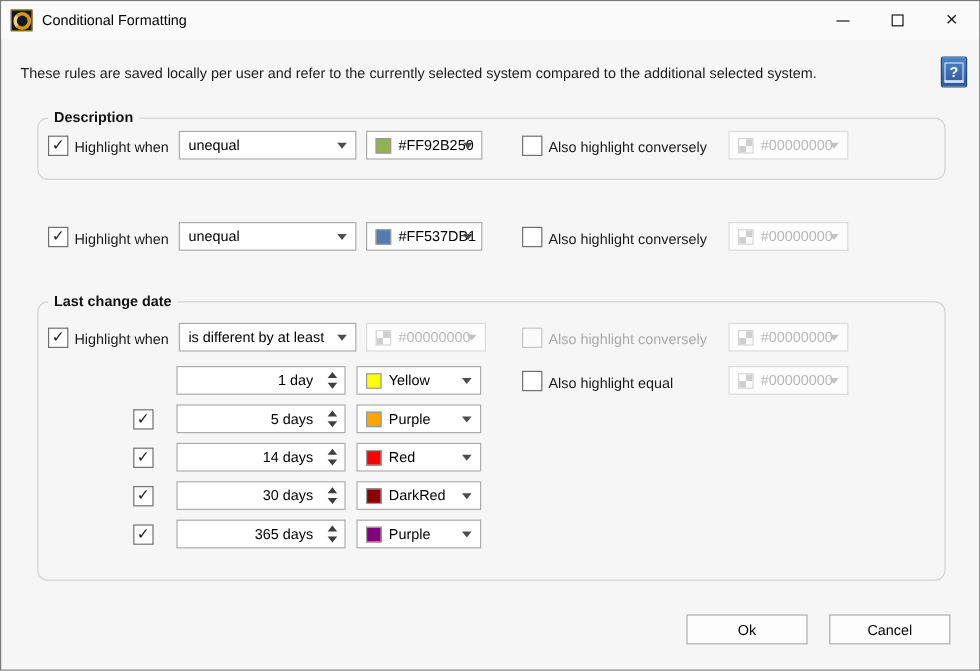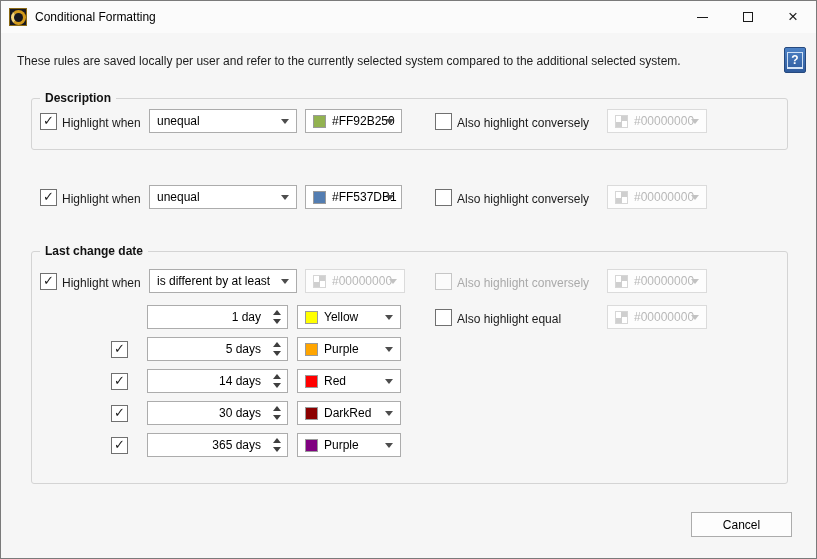--- a/index.html
+++ b/index.html
@@ -9,21 +9,21 @@
   .app-icon .ring{width:9px;height:9px;border:3px solid #d29a1c;border-radius:50%;border-left-color:#f3d37a;}
   .win-title{position:absolute;left:34px;top:0;height:32px;display:flex;align-items:center;font-size:12px;color:#000;}
   .tb-btn{position:absolute;top:0;width:46px;height:32px;display:flex;align-items:center;justify-content:center;cursor:default;}
   .glyph-min{width:11px;height:1px;background:#1a1a1a;}
   .glyph-max{width:10px;height:10px;border:1px solid #1a1a1a;box-sizing:border-box;}
   .glyph-close{font-size:17px;color:#1a1a1a;line-height:1;margin-top:-2px;}
   .intro{position:absolute;left:16px;top:53px;font-size:12px;color:#1c1c1c;}
   .help-btn{position:absolute;left:783px;top:46px;width:22px;height:26px;background:linear-gradient(#4d82c6,#2f5b9d);border:1px solid #26497e;border-radius:2px;box-sizing:border-box;display:flex;align-items:center;justify-content:center;}
   .help-btn .q{color:#fff;font-size:12px;font-weight:bold;border:1px solid #cfe0f4;padding:0 3px;line-height:14px;}
   .help-btn .pages{position:absolute;left:2px;right:2px;bottom:3px;height:2px;background:#d8e6f7;}
-  .groupbox{position:absolute;left:30px;width:757px;border:1px solid #d4d4d4;border-radius:3px;box-sizing:border-box;}
+  .groupbox{position:absolute;left:30px;width:757px;border:1px solid #d4d4d4;border-radius:9px;box-sizing:border-box;}
   .gb-title{position:absolute;top:-8px;left:8px;background:#f6f6f6;padding:0 5px;font-size:12px;font-weight:bold;color:#111;line-height:15px;}
   .lbl{position:absolute;font-size:12px;color:#1a1a1a;line-height:16px;white-space:nowrap;}
   .lbl.disabled{color:#aaaaaa;}
   .cb{position:absolute;width:15px;height:15px;background:#fff;border:1px solid #707070;box-sizing:content-box;display:flex;align-items:center;justify-content:center;}
   .cb.checked::after{content:"\2713";font-size:13px;font-weight:bold;color:#1c1c1c;margin-top:-2px;}
   .cb.disabled{border-color:#c6c6c6;background:#fbfbfb;}
   .combo{position:absolute;height:24px;background:#fff;border:1px solid #acacac;box-sizing:border-box;display:flex;align-items:center;padding:0 20px 0 7px;font-size:12px;color:#000;}
   .combo .arrow{position:absolute;right:7px;top:50%;margin-top:-2px;width:0;height:0;border-left:4px solid transparent;border-right:4px solid transparent;border-top:5px solid #4d4d4d;}
   .combo.disabled{border-color:#dbdbdb;background:#fdfdfd;color:#b8b8b8;}
   .combo.disabled .arrow{border-top-color:#c2c2c2;}
@@ -194,17 +194,20 @@
         <span class="tri-up"></span>
         <span class="tri-down"></span>
       </span>
   </div>
   <div class="combo" style="left:296px;top:432px;width:104px;">
     <span class="swatch" style="background-color: rgb(128, 0, 128);"></span>
     <span>Purple</span>
     <span class="arrow"></span>
   </div>
 
+  <div class="btn" style="left:571px;top:511px;">
+      <span>Ok</span>
+    </div>
   <div class="btn" style="left:690px;top:511px;">
       <span>Cancel</span>
     </div>
 
 </div>
 
 </body></html>

